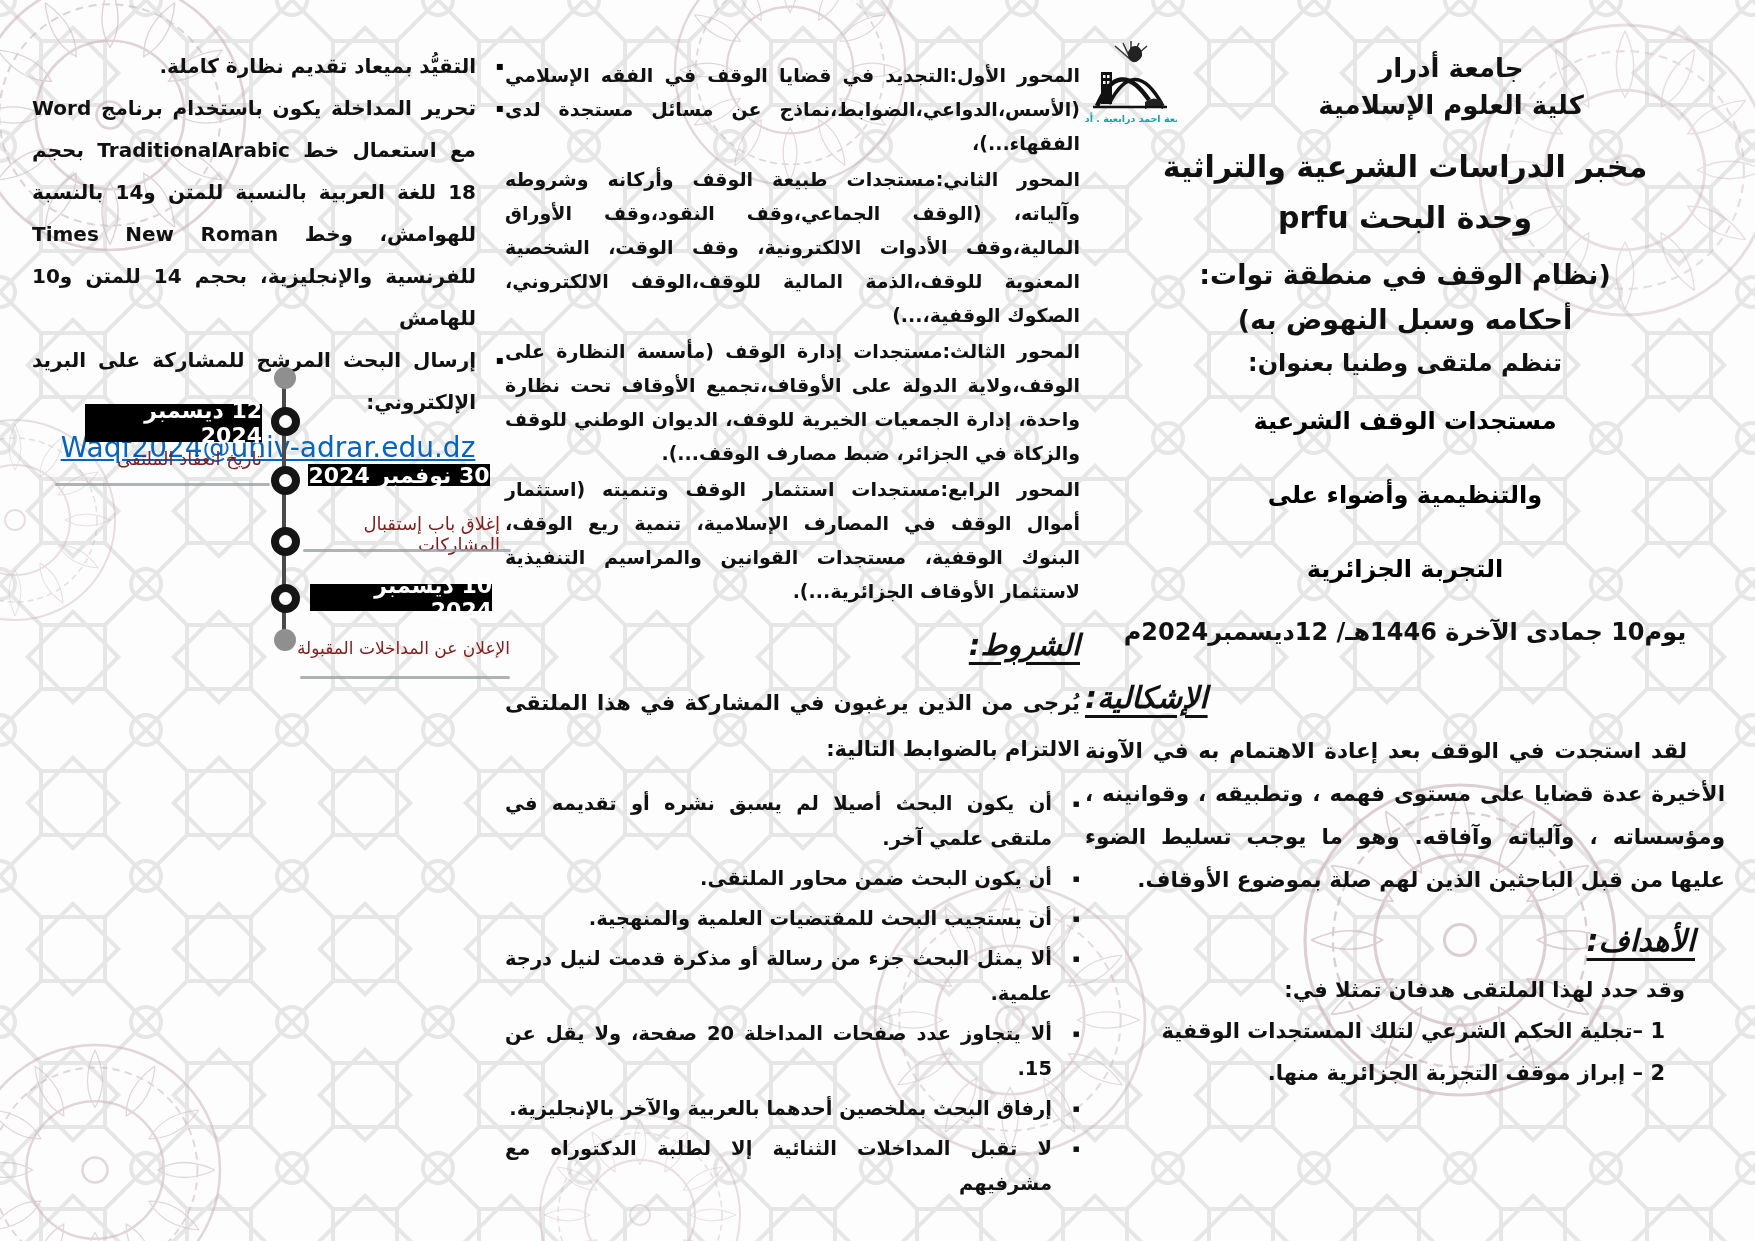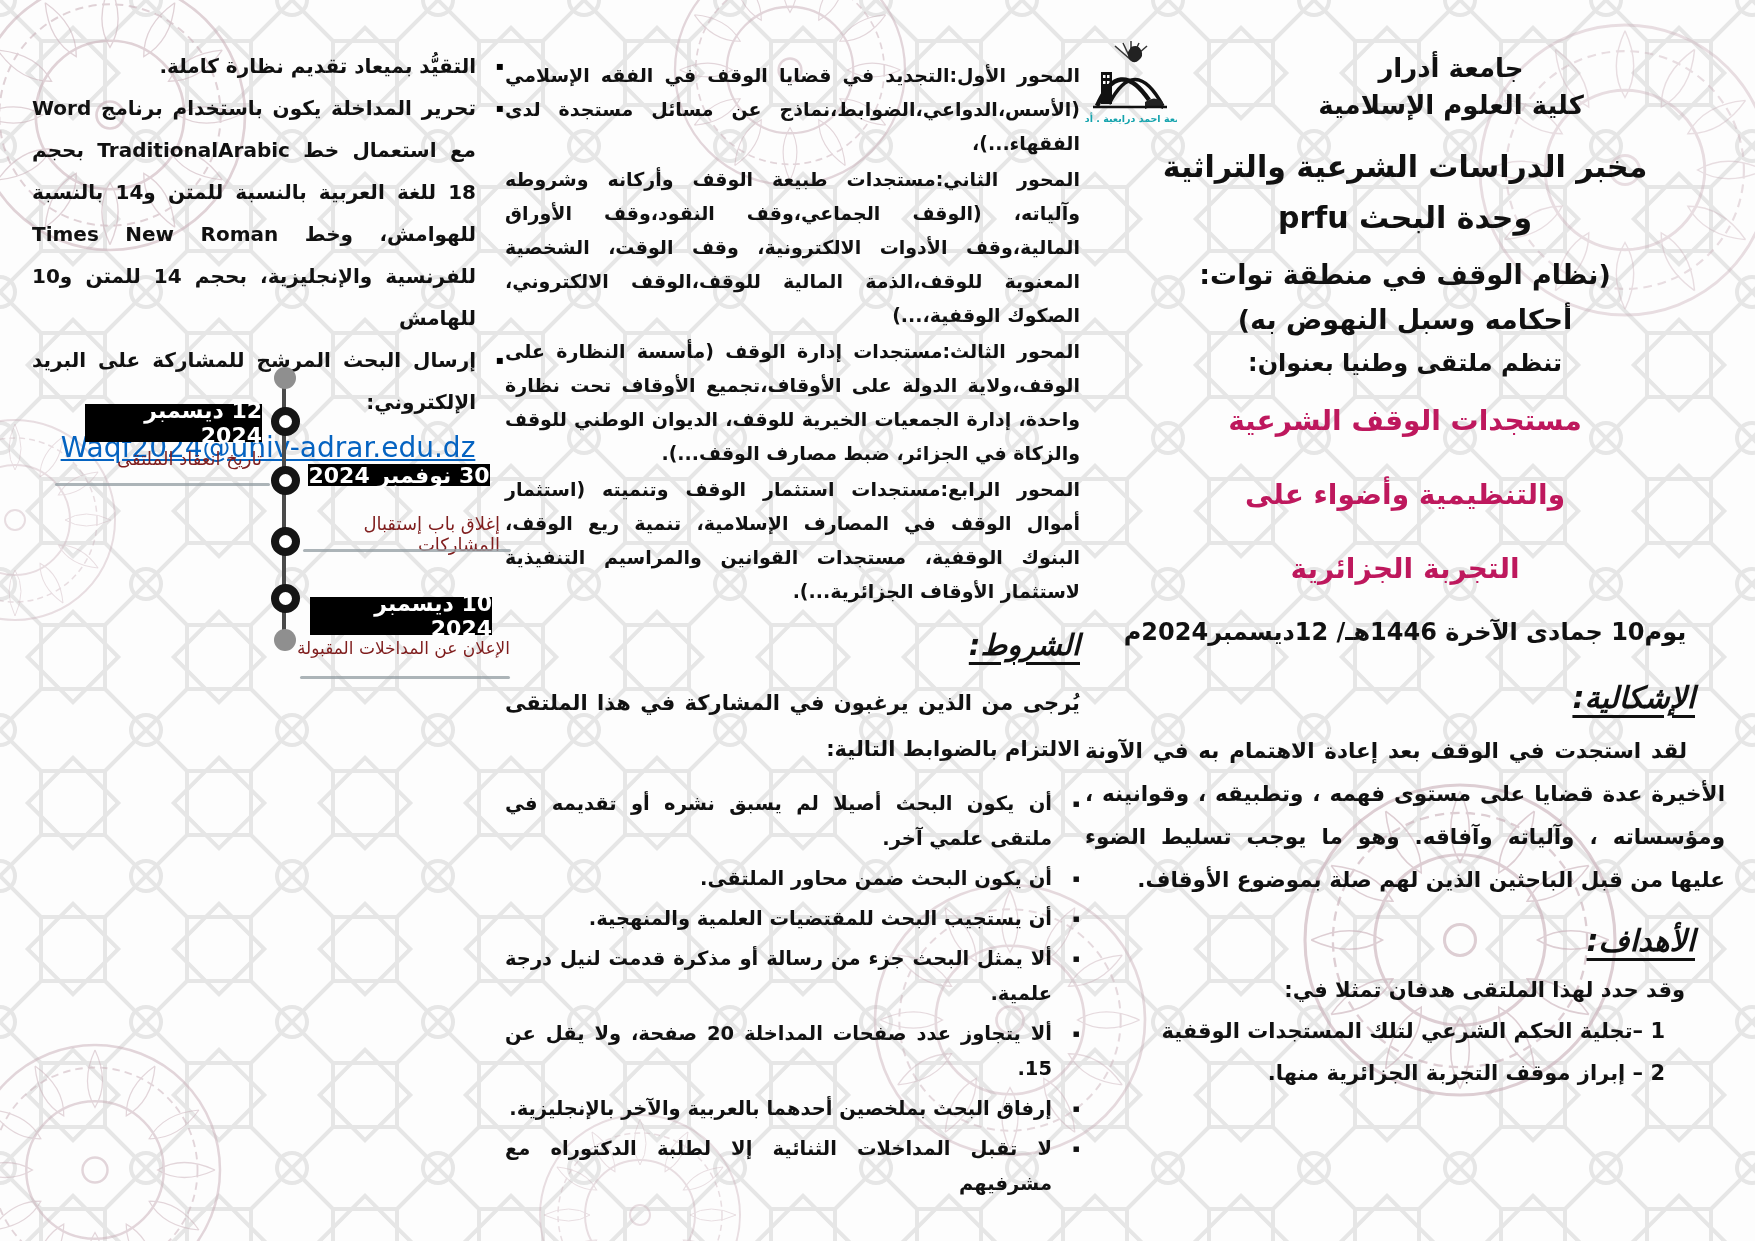--- a/index.html
+++ b/index.html
@@ -39,23 +39,23 @@
   .right-panel{left:1085px;top:40px;width:640px;text-align:center;}
   .hdr-row{display:flex;direction:ltr;align-items:flex-start;justify-content:space-between;}
   .hdr-center{flex:1;padding-top:10px;}
   .org1{font-size:26px;font-weight:bold;line-height:36px;}
   .org2{font-size:26px;font-weight:bold;line-height:38px;}
   .org3{font-size:30px;font-weight:bold;line-height:42px;margin-top:2px;}
   .org4{font-size:30px;font-weight:bold;line-height:48px;margin-top:6px;}
   .proj{font-size:27px;font-weight:bold;line-height:45px;}
   .proj-first{margin-top:10px;}
   .announce{font-size:24px;font-weight:bold;line-height:42px;}
-  .main-title{font-size:28px;font-weight:bold;line-height:74px;color:#be185d;}
+  .main-title{font-size:24px;font-weight:bold;line-height:74px;color:#000000;}
   .date-line{font-size:24px;font-weight:bold;line-height:44px;margin-top:4px;}
-  .prob-heading{display:block;text-align:right;margin:26px 30px 0 0;}
+  .prob-heading{display:block;text-align:left;margin:26px 30px 0 0;}
   .prob-text{font-size:21.5px;font-weight:bold;line-height:43px;text-align:justify;text-indent:38px;margin-top:14px;}
   .goals-heading{display:block;text-align:right;margin:22px 30px 0 0;}
   .goals-intro{font-size:21px;font-weight:bold;line-height:40px;text-align:right;margin:12px 40px 0 0;}
   .goal-item{font-size:21px;font-weight:bold;line-height:42px;text-align:right;margin-right:60px;}
 
   .logo-box{flex:0 0 auto;}
 </style>
 </head>
 <body>
 
@@ -131,21 +131,21 @@
   <div class="tl-dot" style="left:274px;top:629px;"></div>
 
   <div class="tl-box" style="left:85px;top:404px;width:177px;height:38px;">12 ديسمبر 2024</div>
   <div class="tl-cap" style="left:85px;top:448px;width:177px;">تاريخ انعقاد الملتقى</div>
   <div class="tl-rule" style="left:55px;top:483px;width:215px;"></div>
 
   <div class="tl-box" style="left:308px;top:464px;width:182px;height:22px;">30 نوفمبر 2024</div>
   <div class="tl-cap" style="left:298px;top:513px;width:202px;">إغلاق باب إستقبال المشاركات</div>
   <div class="tl-rule" style="left:303px;top:549px;width:208px;"></div>
 
-  <div class="tl-box" style="left:310px;top:584px;width:182px;height:38px;margin-top:13px;">10 ديسمبر 2024</div>
+  <div class="tl-box" style="left:310px;top:584px;width:182px;height:27px;">10 ديسمبر 2024</div>
   <div class="tl-cap" style="left:290px;top:638px;width:220px;font-size:17px;">الإعلان عن المداخلات المقبولة</div>
   <div class="tl-rule" style="left:300px;top:676px;width:210px;"></div>
 
   <div class="panel middle-panel">
     <p class="axis">المحور الأول:التجديد في قضايا الوقف في الفقه الإسلامي (الأسس،الدواعي،الضوابط،نماذج عن مسائل مستجدة لدى الفقهاء...)،</p>
     <p class="axis">المحور الثاني:مستجدات طبيعة الوقف وأركانه وشروطه وآلياته، (الوقف الجماعي،وقف النقود،وقف الأوراق المالية،وقف الأدوات الالكترونية، وقف الوقت، الشخصية المعنوية للوقف،الذمة المالية للوقف،الوقف الالكتروني، الصكوك الوقفية،...)</p>
     <p class="axis">المحور الثالث:مستجدات إدارة الوقف (مأسسة النظارة على الوقف،ولاية الدولة على الأوقاف،تجميع الأوقاف تحت نظارة واحدة، إدارة الجمعيات الخيرية للوقف، الديوان الوطني للوقف والزكاة في الجزائر، ضبط مصارف الوقف...).</p>
     <p class="axis">المحور الرابع:مستجدات استثمار الوقف وتنميته (استثمار أموال الوقف في المصارف الإسلامية، تنمية ريع الوقف، البنوك الوقفية، مستجدات القوانين والمراسيم التنفيذية لاستثمار الأوقاف الجزائرية...).</p>
 
     <div class="script-heading cond-heading">الشروط:</div>

